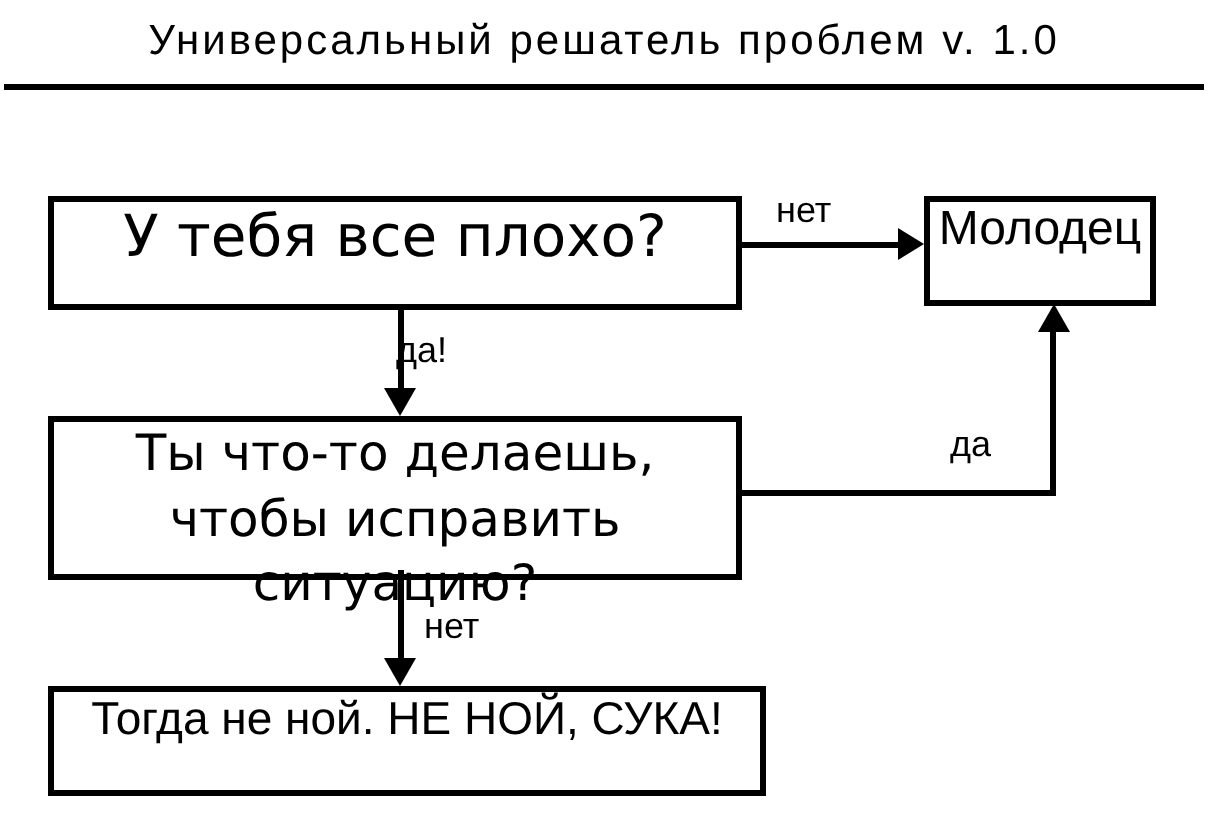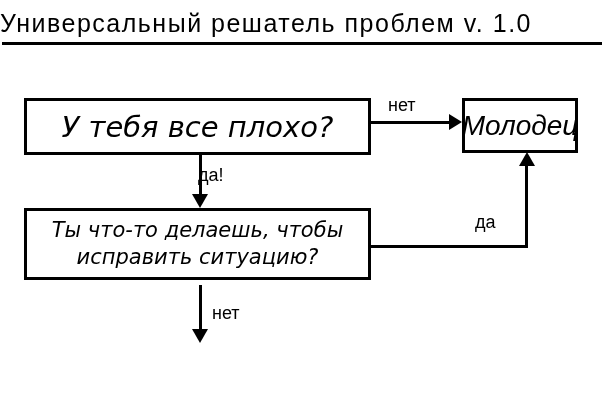--- a/index.html
+++ b/index.html
@@ -8,52 +8,51 @@
   .canvas {
     position: relative;
     width: 604px; height: 420px;
     background: var(--bg);
     color: var(--ink);
     font-family: "Liberation Sans", sans-serif;
     overflow: hidden;
   }
   .page-title {
     position: absolute; top: 9px; left: 0; width: 100%;
-    text-align: left;
-    font-size: 25px;
+    text-align: center;
+    font-size: 21px;
     letter-spacing: 1.5px;
     color: var(--ink);
     white-space: nowrap;
   }
   .title-rule {
     position: absolute; top: 42px; left: 2px;
     width: 600px; height: 3px;
     background: var(--ink);
   }
   .node {
     position: absolute;
     border: 3px solid var(--ink);
     background: var(--bg);
-    display: flex; align-items: center; justify-content: center;
+    display: flex; justify-content: center;
     text-align: center;
     color: var(--ink);
-    font-style: italic;
   }
   .node-bad {
     left: 24px; top: 98px; width: 347px; height: 57px;
     font-size: 29px;
     font-family: "DejaVu Sans", sans-serif;
   }
   .node-welldone {
     left: 462px; top: 98px; width: 116px; height: 55px;
-    font-size: 28px;
+    font-size: 24px;
   }
   .node-doing {
-    left: 24px; top: 208px; width: 347px; height: 72px;
-    font-size: 21px; line-height: 1.3; padding: 16px 2px;
+    left: 24px; top: 208px; width: 347px; height: 82px;
+    font-size: 25px; line-height: 1.3; padding: 0 2px;
     font-family: "DejaVu Sans", sans-serif;
   }
   .node-dontwhine {
     left: 24px; top: 343px; width: 359px; height: 55px;
     font-size: 23px;
   }
   .line { position: absolute; background: var(--ink); }
   .l-bad-welldone { left: 371px; top: 121px; width: 78px; height: 3px; }
   .l-bad-doing    { left: 199px; top: 155px; width: 3px;  height: 40px; }
   .l-doing-h      { left: 371px; top: 245px; width: 157px; height: 3px; }
@@ -99,20 +98,23 @@
   </div>
 
   <div class="node node-welldone">
     <span>Молодец</span>
   </div>
 
   <div class="node node-doing">
     <span>Ты что-то делаешь, чтобы исправить ситуацию?</span>
   </div>
 
+  <div class="node node-dontwhine">
+    <span>Тогда не ной. НЕ НОЙ, СУКА!</span>
+  </div>
 
   <div class="line l-bad-welldone"></div>
   <div class="arrowhead ah-right"></div>
   <div class="edge-label el-bad-no">нет</div>
 
   <div class="line l-bad-doing"></div>
   <div class="arrowhead ah-down-1"></div>
   <div class="edge-label el-bad-yes">да!</div>
 
   <div class="line l-doing-h"></div>

